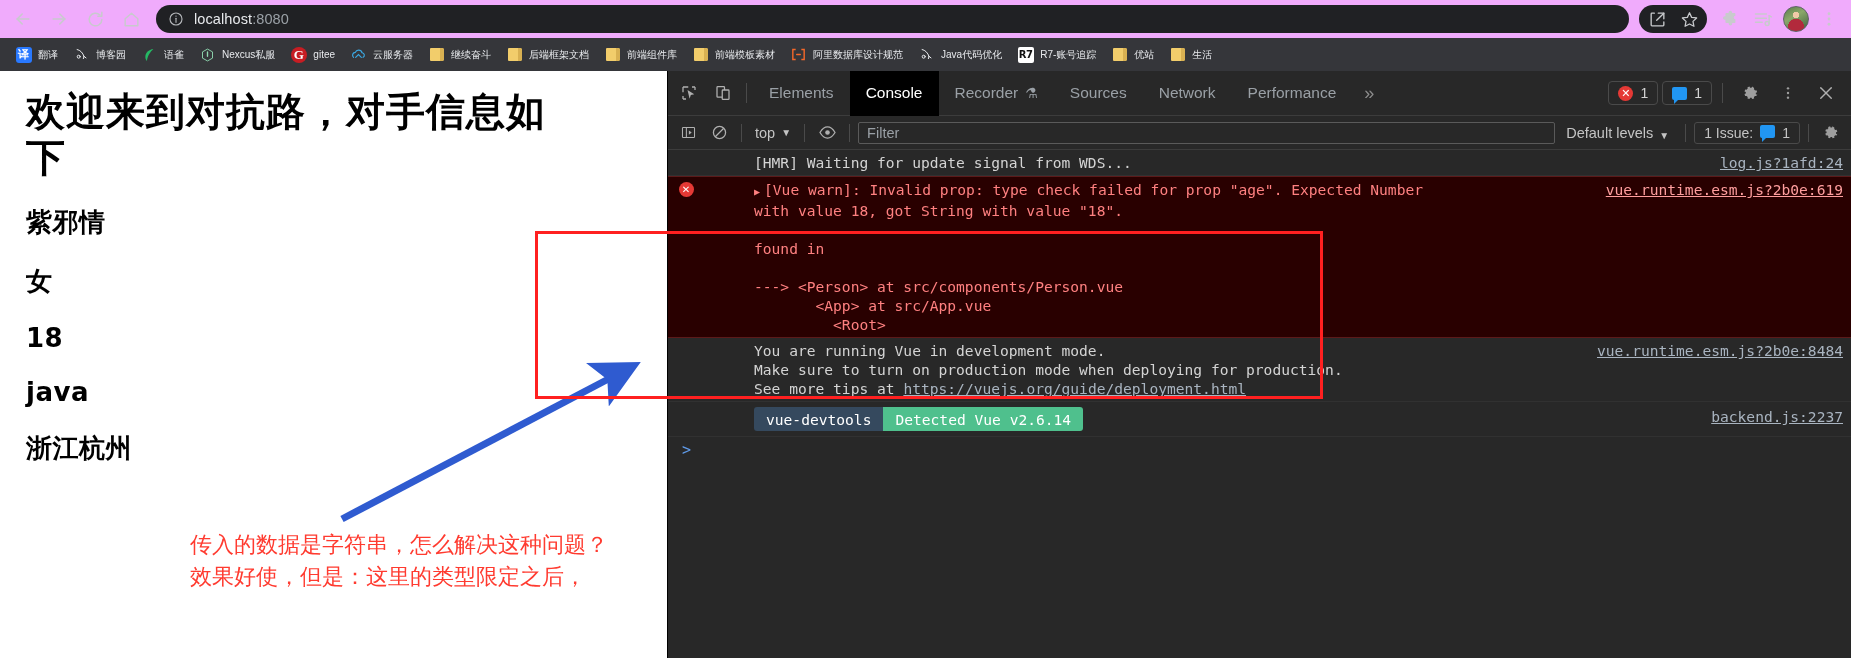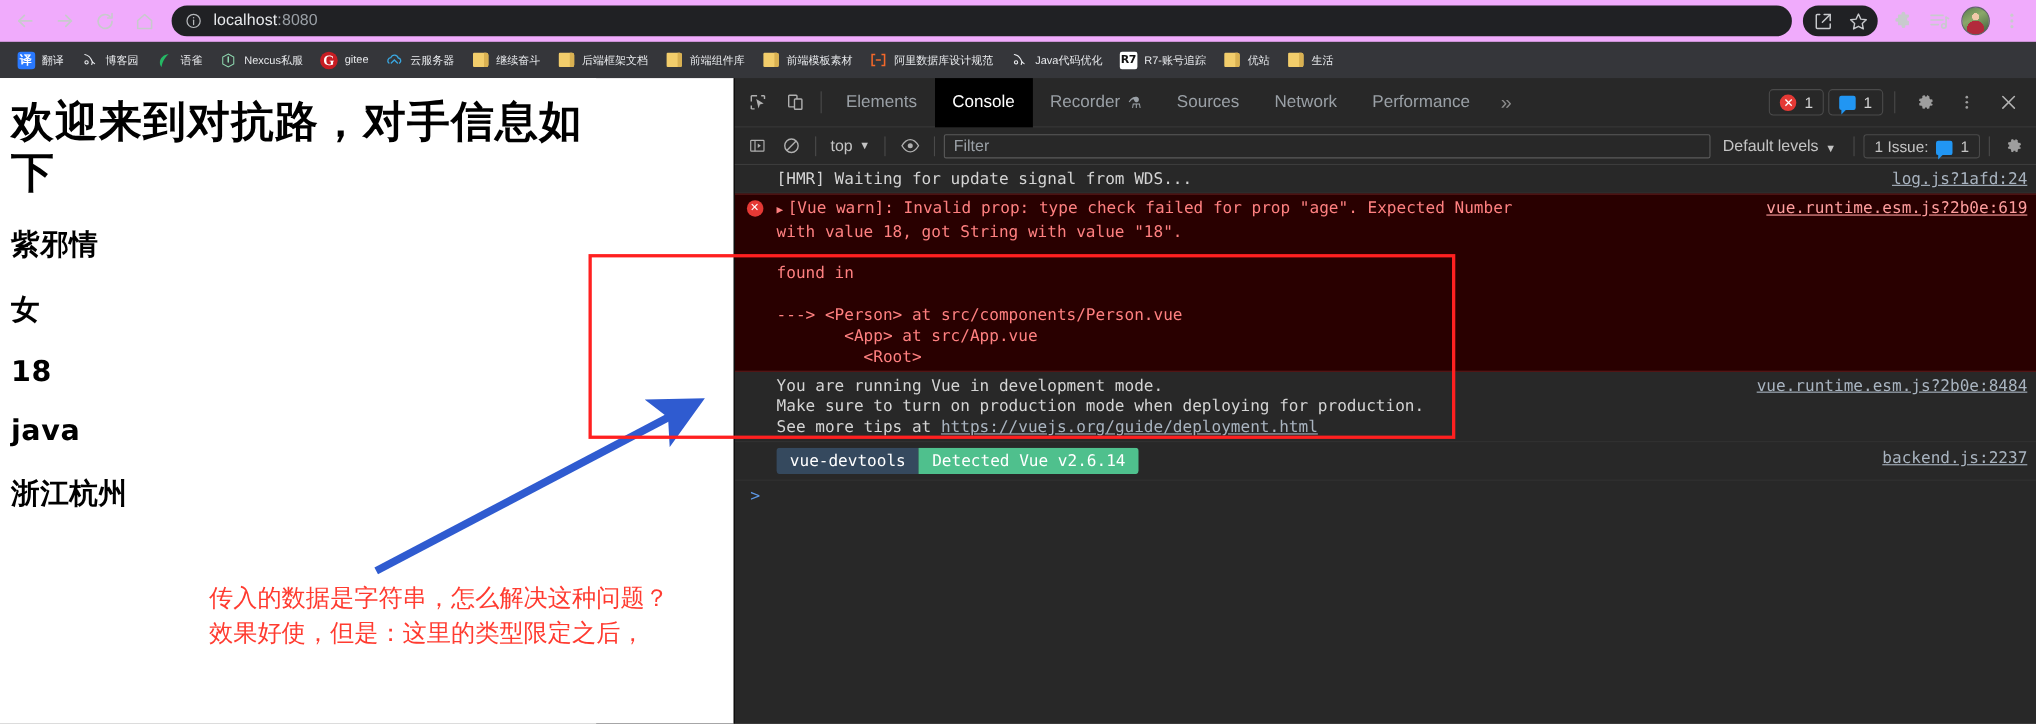--- a/index.html
+++ b/index.html
@@ -134,21 +134,21 @@
   #viewport {
     position: relative;
     width: 1851px;
     height: 587px;
     background: #ffffff;
   }
 
   
   #page-content {
     position: absolute;
-    left: 0; top: 0;
+    left: 16px; top: 0;
     width: 542px;
     height: 587px;
     background: #fff;
     padding: 6px 10px 0 10px;
     overflow: hidden;
   }
   #page-heading {
     font-size: 39px;
     font-weight: bold;
     color: #000;
@@ -296,21 +296,21 @@
     align-items: center;
     min-width: 40px;
   }
   #fb-levels {
     color: #c4c4c4; font-size: 14.5px;
     display:flex; align-items:flex-end; gap:6px;
     padding: 0 8px;
     flex: 0 0 auto;
   }
   #fb-issues {
-    display:flex; align-items:flex-end; gap:7px;
+    display:flex; align-items:flex-start; gap:7px;
     border: 1px solid #4a4a4a;
     border-radius: 3px;
     padding: 2px 9px;
     color: #c4c4c4;
     font-size: 14px;
     flex: 0 0 auto;
   }
   .caret { font-size: 10px; color:#c4c4c4; }
 
   
@@ -335,20 +335,21 @@
     width: 36px; flex: 0 0 36px;
     display: flex; align-items: flex-start; justify-content: center;
     padding-top: 2px;
   }
   .log-body {
     flex: 1 1 auto;
     white-space: pre;
     color: #d4d4d4;
     padding-left: 2px;
     overflow: hidden;
+    margin-left: 48px;
   }
   .log-src {
     flex: 0 0 auto;
     color: #a9b4c0;
     text-decoration: underline;
     padding-left: 18px;
     white-space: nowrap;
     align-self: flex-start;
   }
   .log-row.error {

